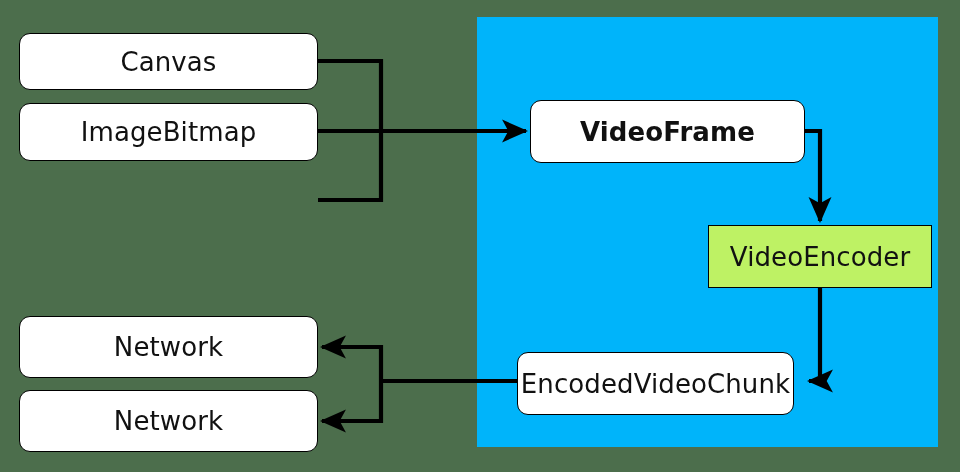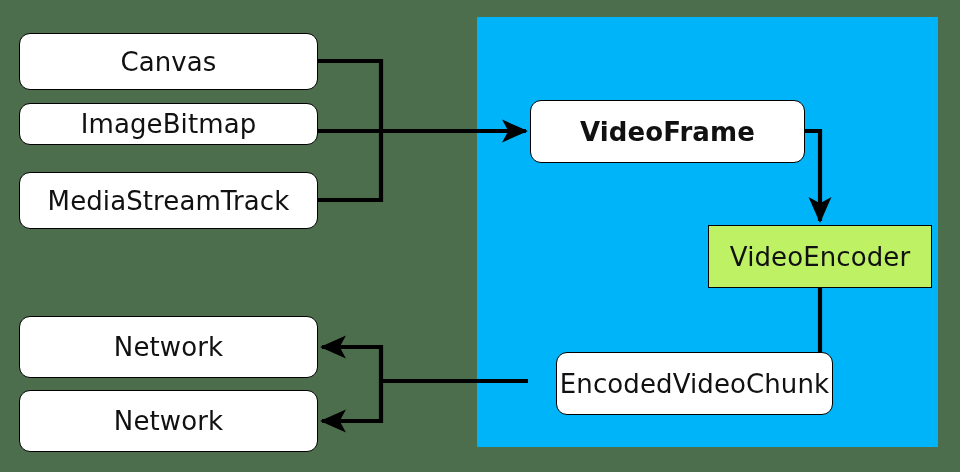--- a/index.html
+++ b/index.html
@@ -79,41 +79,38 @@
       <path d="M 528 381 L 381 381"></path>
       <path d="M 381 381 L 381 347 L 322 347" marker-end="url(#ah)"></path>
       <path d="M 381 381 L 381 421 L 322 421" marker-end="url(#ah)"></path>
     </g>
   </svg>
 
   <div class="node" style="left:19px; top:33px; width:299px; height:57px;">
     <span>Canvas</span>
   </div>
 
-  <div class="node" style="left:19px; top:103px; width:299px; height:42px;">
+  <div class="node" style="left:19px; top:103px; width:299px; height:58px;">
     <span>ImageBitmap</span>
   </div>
 
-  <div class="node" style="left:19px; top:172px; width:299px; height:57px;">
-    <span>MediaStreamTrack</span>
-  </div>
 
   <div class="node" style="left:19px; top:316px; width:299px; height:62px;">
     <span>Network</span>
   </div>
 
   <div class="node" style="left:19px; top:390px; width:299px; height:62px;align-items:center;">
     <span>Network</span>
   </div>
 
   <div class="node" style="left:530px; top:100px; width:275px; height:63px;font-weight:bold;">
     <span>VideoFrame</span>
   </div>
 
   <div class="node encoder" style="left:708px; top:225px; width:224px; height:63px;">
     <span>VideoEncoder</span>
   </div>
 
-  <div class="node" style="left:556px; top:352px; width:277px; height:63px;text-align:right;">
+  <div class="node" style="left:517px; top:352px; width:277px; height:63px;text-align:right;">
     <span>EncodedVideoChunk</span>
   </div>
 
 </div>
 
 </body></html>

